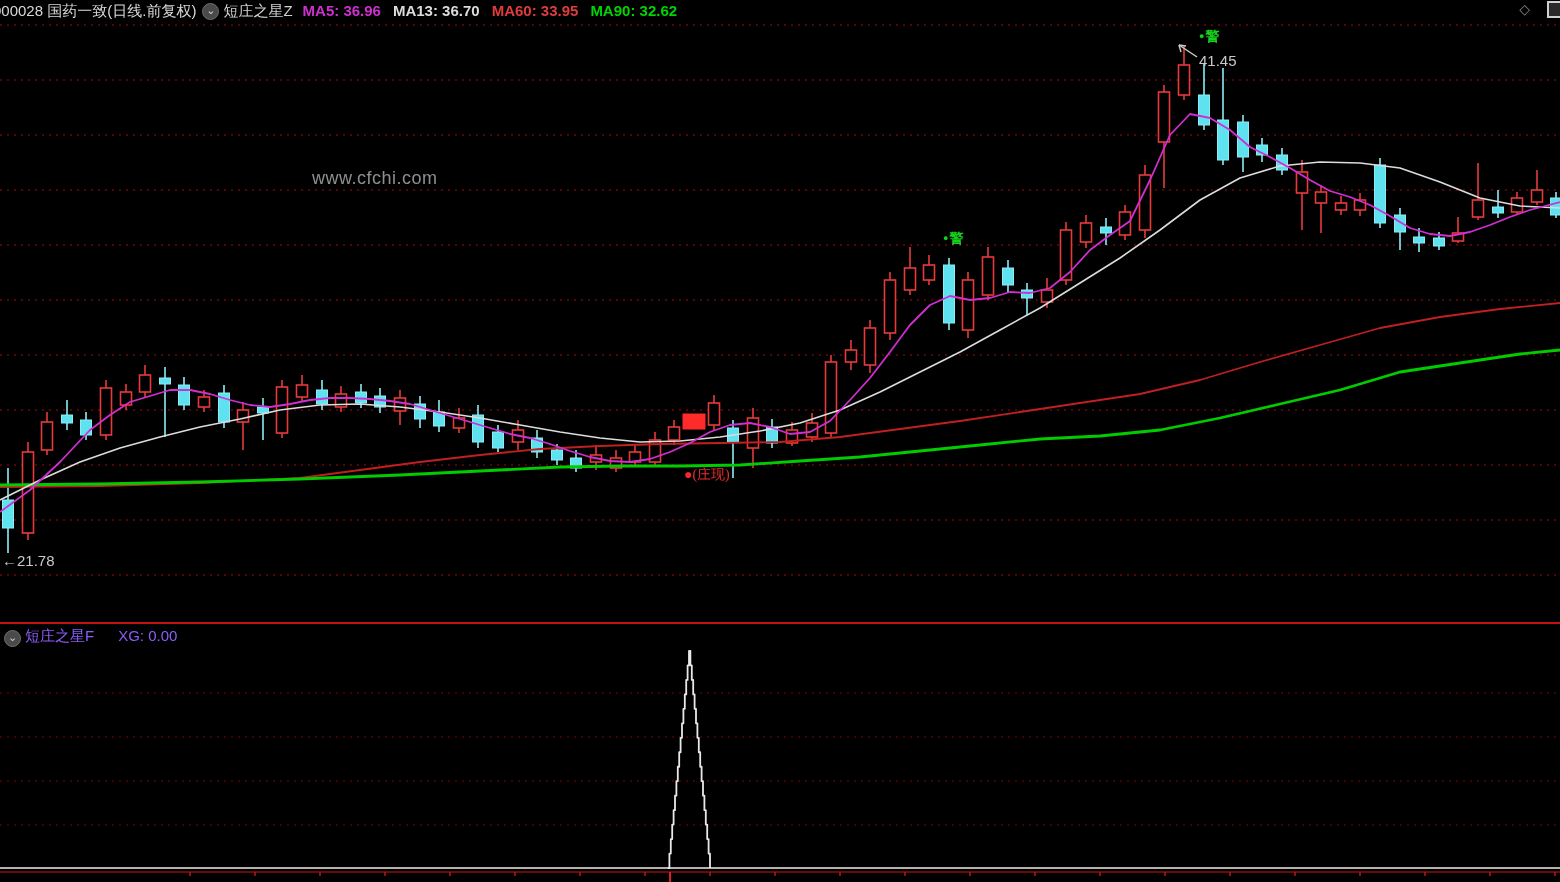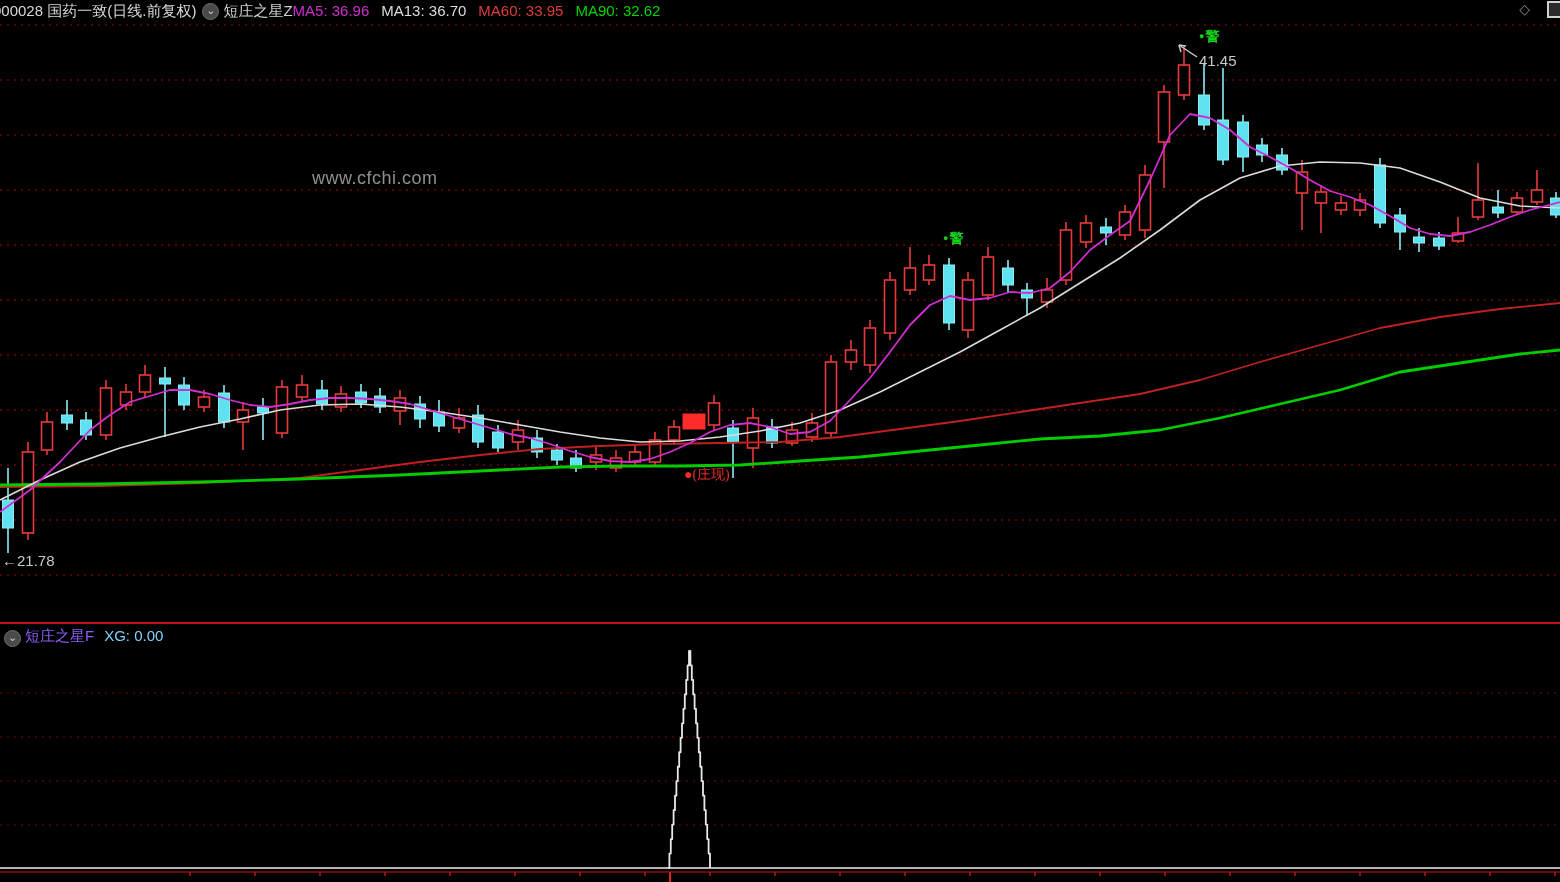--- a/index.html
+++ b/index.html
@@ -5,31 +5,31 @@
   html,body{margin:0;padding:0;background:#000;width:1560px;height:882px;overflow:hidden;
     font-family:"Liberation Sans","DejaVu Sans",sans-serif;}
   #stage{position:relative;width:1560px;height:882px;background:#000;}
   #chart-svg{position:absolute;left:0;top:0;}
   .hdr{position:absolute;top:2px;left:0;height:20px;white-space:nowrap;font-size:15px;}
   .hdr span{vertical-align:top;}
   .t-title{color:#d8d8d8;margin-left:-7px;}
   .circle-icon{display:inline-block;width:15px;height:15px;border-radius:50%;
     background:#4a4a4a;border:1px solid #6e6e6e;color:#cfcfcf;font-size:11px;line-height:13px;
     text-align:center;margin:1px 4px 0 6px;}
-  .t-ind{color:#cfcfcf;text-align:right;}
-  .ma-label{margin-right:12px;font-weight:normal;}
+  .t-ind{color:#cfcfcf;margin-right:10px;text-align:right;}
+  .ma-label{margin-right:12px;font-weight:bold;}
   .watermark{position:absolute;left:312px;top:168px;font-size:18px;color:#8f8f8f;letter-spacing:.5px;}
   .alert{position:absolute;color:#15d11c;font-size:14px;font-weight:bold;white-space:nowrap;}
   .alert .dot{font-size:9px;vertical-align:2px;margin-right:1px;}
   .peak-label{position:absolute;color:#c9c9c9;font-size:15px;}
   .low-label{position:absolute;color:#c9c9c9;font-size:15px;}
   .sig-label{position:absolute;color:#ee2c2c;font-size:14px;white-space:nowrap;font-family:Liberation Serif, serif;}
   .p2-hdr{position:absolute;left:0;top:627px;height:20px;white-space:nowrap;font-size:15px;}
   .p2-name{color:#8b5cf6;}
-  .p2-val{color:#7dd3fc;margin-left:10px;}
+  .p2-val{color:#8b5cf6;margin-left:24px;}
   .axis-strip{position:absolute;left:0;top:872px;width:1560px;height:10px;overflow:hidden;}
   .axis-label{position:absolute;top:2px;font-size:12px;color:#a01212;white-space:nowrap;}
   .tr-icons{position:absolute;top:0;right:0;height:20px;}
   .diamond-icon{position:absolute;right:30px;top:1px;color:#8a8a8a;font-size:14px;}
   .window-icon{position:absolute;right:-5px;top:1px;width:14px;height:13px;border:2px solid #cfcfcf;background:#2a2a2a;}
 </style>
 </head>
 <body>
 <div id="stage">
 

